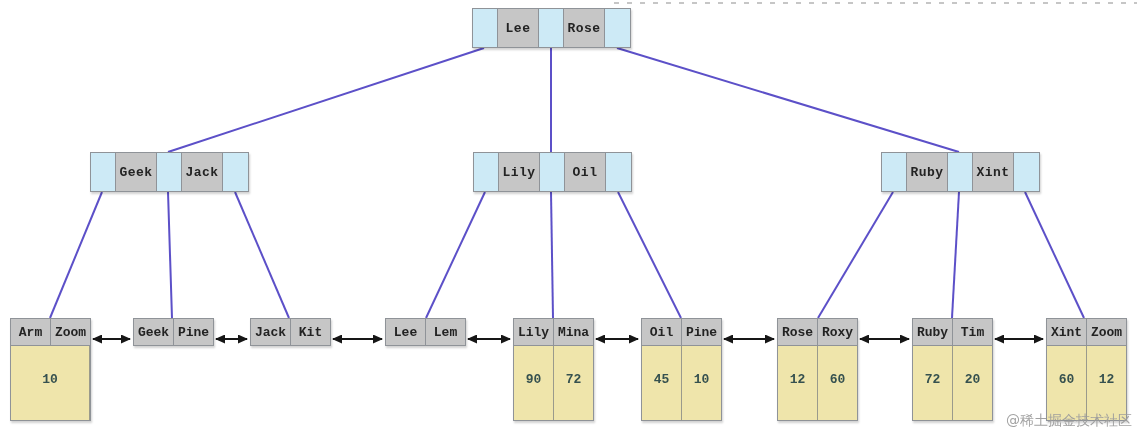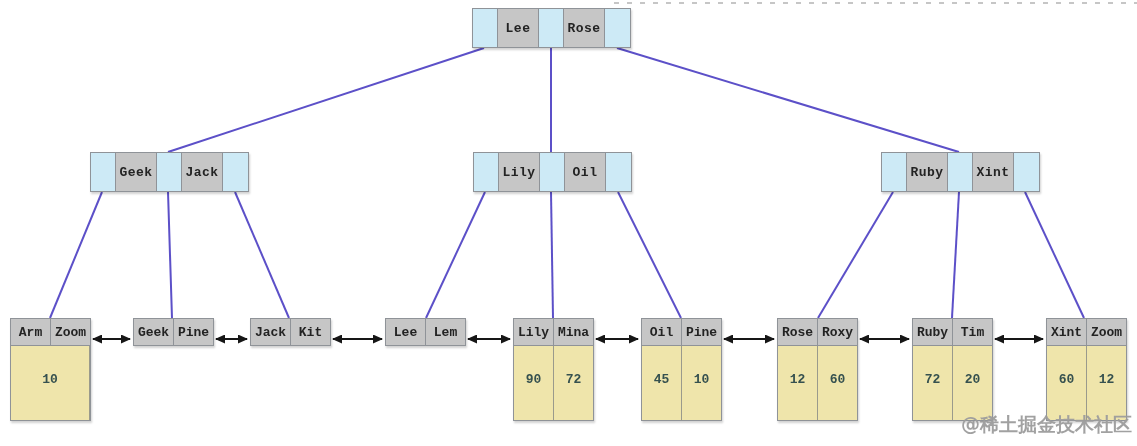--- a/index.html
+++ b/index.html
@@ -91,25 +91,24 @@
     font-weight: bold;
     color: #36514f;
   }
   .lbody .lval:first-child { border-right: 1px solid #9a9a8c; }
   .watermark {
     position: absolute;
     right: 5px;
     top: 412px;
     z-index: 3;
     font-family: "DejaVu Sans", sans-serif;
-    font-size: 19px;
+    font-size: 14px;
     color: #9d9d9d;
     opacity: 0.95;
     white-space: nowrap;
-    font-weight: bold;
   }
 </style>
 </head>
 <body>
 
 <div class="canvas">
 
   <svg class="edges" viewBox="0 0 1137 446">
     <defs>
       <marker id="ah" markerWidth="10" markerHeight="9" refX="9" refY="4.5" orient="auto-start-reverse" markerUnits="userSpaceOnUse">

